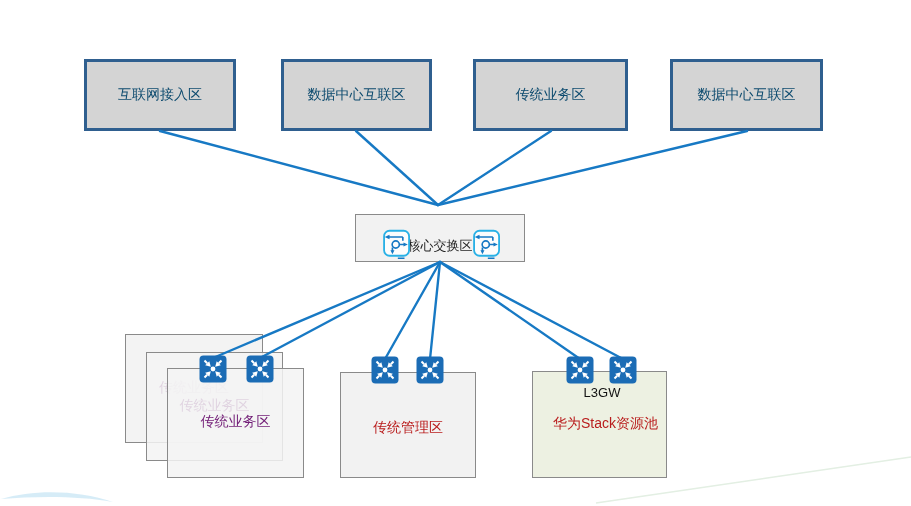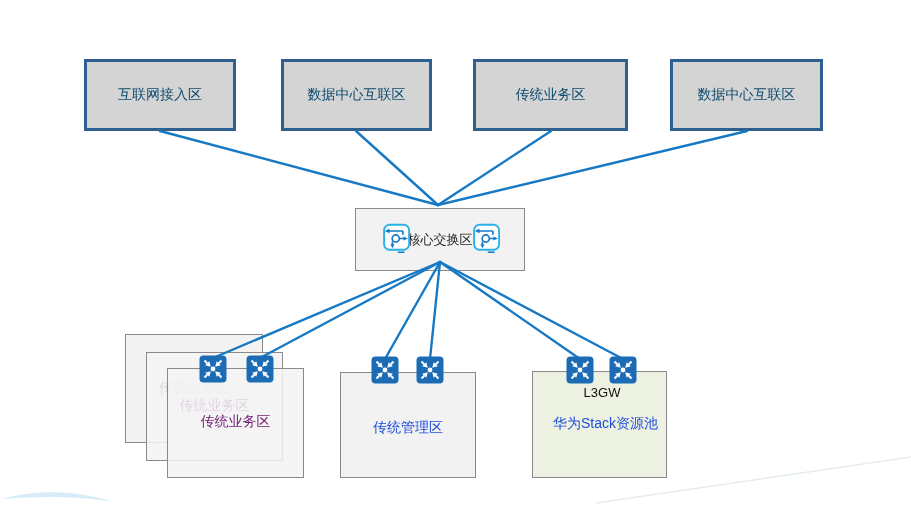--- a/index.html
+++ b/index.html
@@ -15,21 +15,21 @@
   
   .zone-box{
     position:absolute;top:59px;height:72px;box-sizing:border-box;
     background:var(--zone-box-fill,#d4d4d4);
     border:3px solid var(--zone-box-border,#2f5f8f);
     display:flex;align-items:center;justify-content:center;
     font-size:14px;color:#0c4a6e;z-index:2;
   }
   
   .core-box{
-    position:absolute;left:355px;top:208px;width:170px;height:63px;box-sizing:border-box;
+    position:absolute;left:355px;top:214px;width:170px;height:48px;box-sizing:border-box;
     background:var(--panel-fill,#f2f2f2);border:1px solid var(--panel-border,#8a8a8a);
     z-index:2;
   }
   .core-label{
     position:absolute;left:0;right:0;top:22px;text-align:center;
     font-size:13px;color:#222;z-index:3;
   }
   .router-icon{position:absolute;top:13px;width:30px;height:33px;z-index:4;}
   .router-icon.r1{left:26px;}
   .router-icon.r2{left:116px;}
@@ -41,21 +41,21 @@
   .card.back{left:125px;top:334px;width:138px;height:109px;z-index:2;background:#f3f3f3;}
   .card.middle{left:146px;top:352px;width:137px;height:109px;z-index:3;}
   .card.front{left:167px;top:368px;width:137px;height:110px;z-index:4;}
   .card .panel-label{display:block;margin-top:44px;text-align:center;font-size:14px;color:#701a75;}
   .panel{
     position:absolute;box-sizing:border-box;border:1px solid var(--panel-border,#8a8a8a);
     background:var(--panel-fill,#f2f2f2);z-index:2;
   }
   .panel.mgmt{left:340px;top:372px;width:136px;height:106px;}
   .panel.stack{left:532px;top:371px;width:135px;height:107px;background:var(--stack-pool-fill,#edf1e2);}
-  .panel .panel-label{display:block;text-align:center;font-size:14px;color:#1d4ed8;}
+  .panel .panel-label{display:block;text-align:center;font-size:14px;color:#b91c1c;}
   .panel.mgmt .panel-label{margin-top:46px;}
   .panel.stack .panel-label{margin-top:43px;padding-left:12px;}
   .gw-label{
     position:absolute;left:575px;top:385px;width:54px;text-align:center;
     font-size:13px;color:#111;z-index:7;
   }
   
   .switch-icon{position:absolute;width:28px;height:28px;z-index:7;}
   .sw-bg{fill:var(--switch-icon,#1b6cb5);}
   .sw-stroke{stroke:#fff;stroke-width:2;fill:none;}

